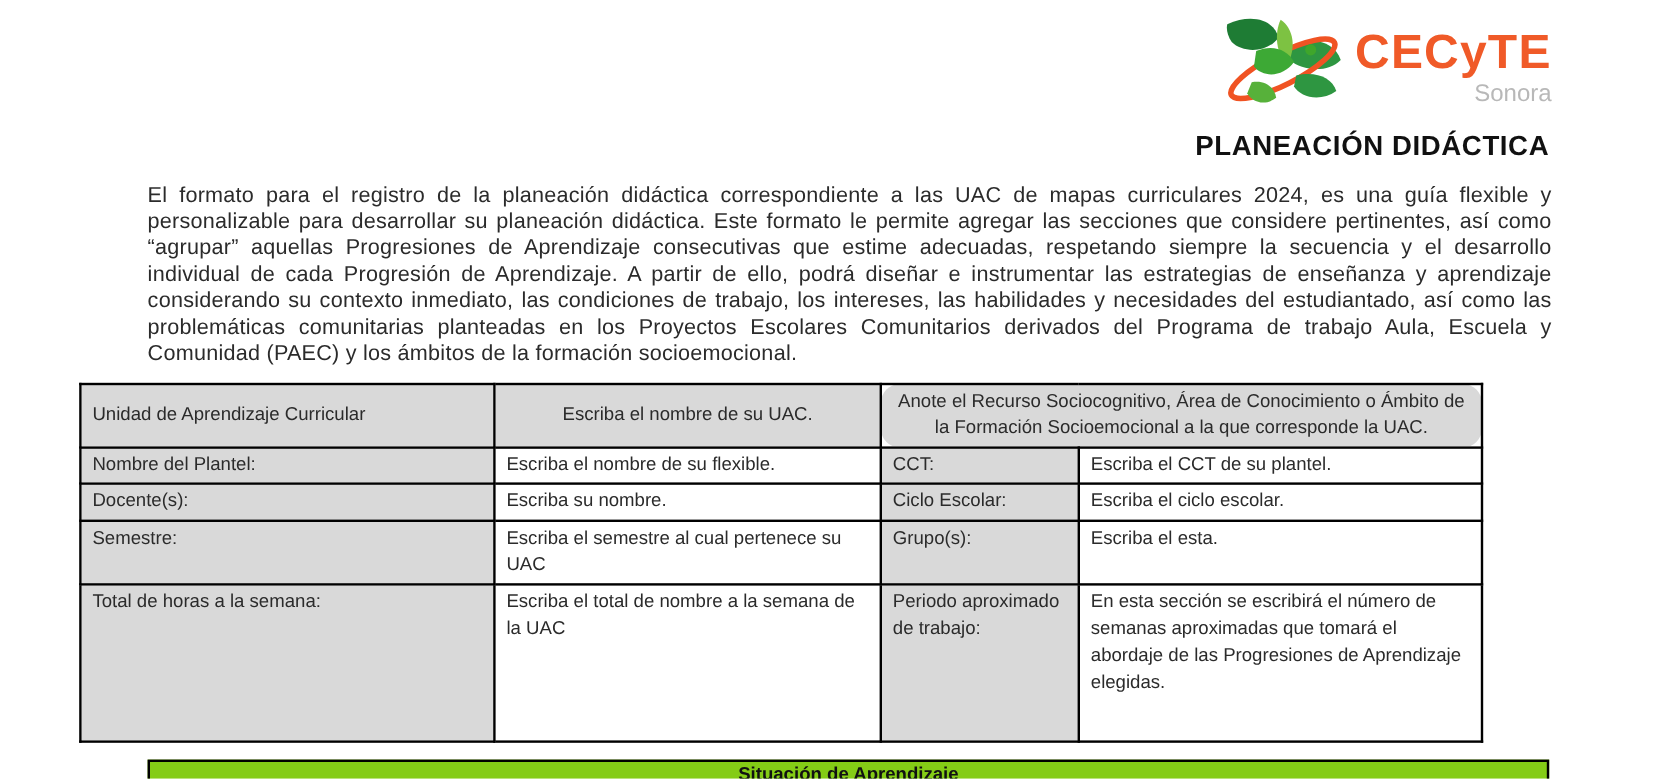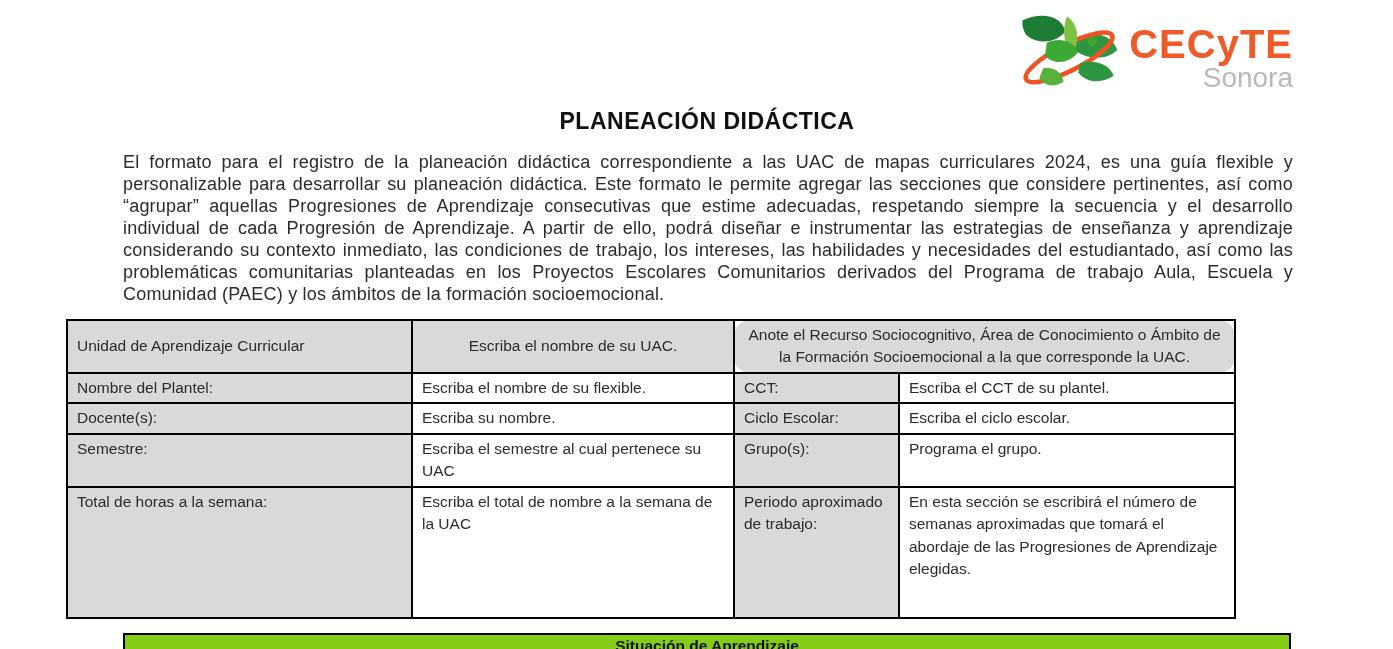--- a/index.html
+++ b/index.html
@@ -10,25 +10,25 @@
     background:#ffffff;
     overflow:hidden;
     font-family:"Liberation Sans", sans-serif;
     color:#222;
   }
   
   .logo { position:absolute; top:10px; right:100px; display:flex; align-items:flex-start; gap:8px; }
   .logo-mark { width:102px; height:90px; }
   .logo-text { display:flex; flex-direction:column; align-items:flex-end; margin-top:14px; }
   .logo-brand { font-size:40px; font-weight:800; letter-spacing:1px; color:#F05A28; line-height:40px; }
-  .logo-region { font-size:28px; color:#B8B8B8; line-height:24px; margin-top:2px; }
+  .logo-region { font-size:20px; color:#B8B8B8; line-height:24px; margin-top:2px; }
   
   .doc-title {
     margin:108px 0 0 123px; width:1168px;
-    text-align:center; font-size:23px; font-weight:bold;
+    text-align:right; font-size:23px; font-weight:bold;
     letter-spacing:0.5px; color:#111;
   }
   
   .intro {
     margin:16px 0 0 123px; width:1170px;
     font-size:18px; line-height:22px; letter-spacing:0.2px;
     text-align:justify; color:#2b2b2b;
   }
   
   table.t1 {
@@ -118,21 +118,21 @@
     <tr style="height:29px">
       <td class="g">Docente(s):</td>
       <td>Escriba su nombre.</td>
       <td class="g">Ciclo Escolar:</td>
       <td>Escriba el ciclo escolar.</td>
     </tr>
     <tr style="height:50px">
       <td class="g">Semestre:</td>
       <td>Escriba el semestre al cual pertenece su UAC</td>
       <td class="g">Grupo(s):</td>
-      <td>Programa el grupo.</td>
+      <td>Escriba el esta.</td>
     </tr>
     <tr style="height:131px">
       <td class="g">Total de horas a la semana:</td>
       <td>Escriba el total de nombre a la semana de la UAC</td>
       <td class="g">Periodo aproximado de trabajo:</td>
       <td>En esta sección se escribirá el número de semanas aproximadas que tomará el abordaje de las Progresiones de Aprendizaje elegidas.</td>
     </tr>
   </tbody>
     </table>
 

